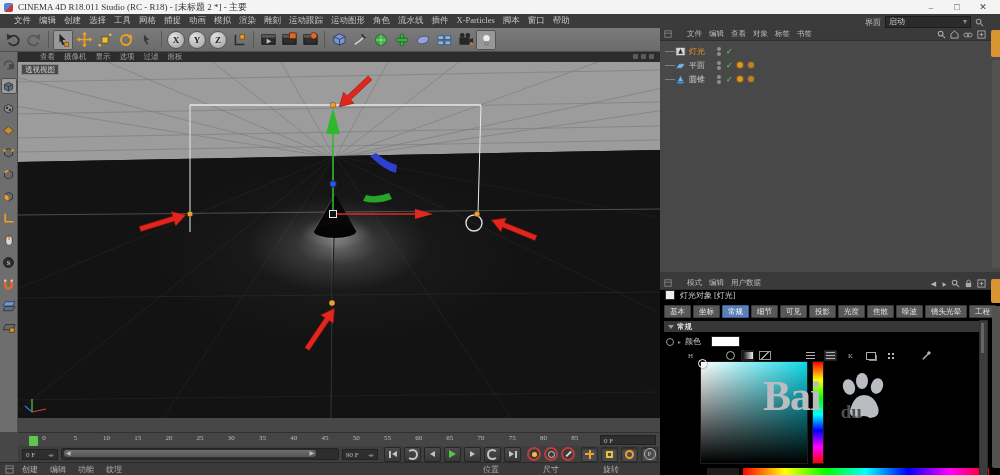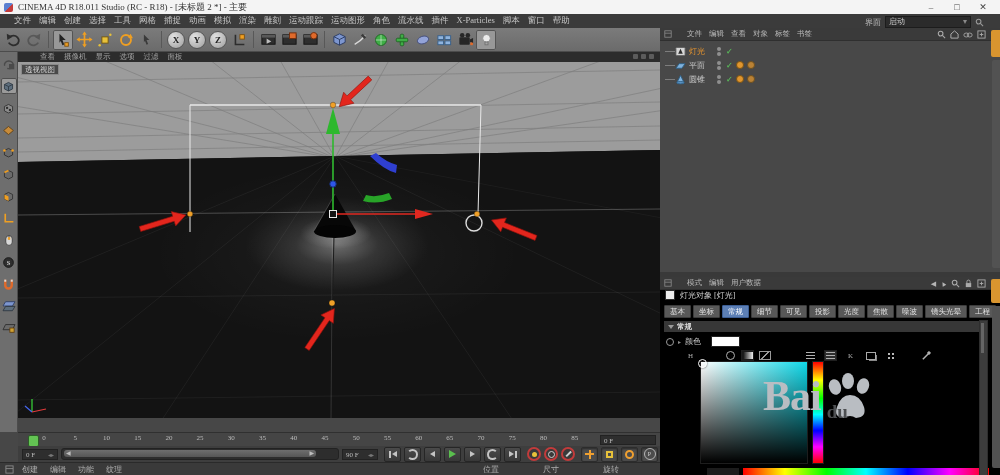--- a/index.html
+++ b/index.html
@@ -134,21 +134,21 @@
             background:linear-gradient(to bottom,#f00,#ff0 18%,#0f0 36%,#0ff 52%,#00f 68%,#f0f 84%,#f00)}
   .oldswatch{position:absolute;left:46px;top:190px;width:32px;height:8px;background:#1c1c1c;border:1px solid #000}
   .spectrum{position:absolute;left:82px;top:190px;width:246px;height:8px;border:1px solid #000;
             background:linear-gradient(to right,#f00,#ff0 17%,#0f0 34%,#0ff 50%,#00f 67%,#f0f 84%,#f00)}
   .ascroll{position:absolute;right:12px;top:43px;width:7px;height:155px;background:#3c3c3c;border:1px solid #2e2e2e}
   .ascroll i{position:absolute;left:1px;top:2px;width:3px;height:30px;background:#656565}
   
   .watermark{left:763px;top:373px;width:232px;color:#b9bdc2;z-index:60;pointer-events:none}
   .wmrow{display:flex;align-items:flex-start;height:50px}
   .wmbai{font-size:42px;font-weight:bold;line-height:46px;letter-spacing:-1px}
-  .wmpaw{position:relative;width:52px;height:48px;margin-left:2px}
+  .wmpaw{position:relative;width:52px;height:48px;margin-left:16px}
   .wmdu{position:absolute;left:4px;bottom:-2px;font-size:19px;font-weight:bold;color:#4d4f52}
   .wmsuffix{font-size:37px;font-weight:bold;line-height:48px;margin-left:3px;letter-spacing:1px}
   .wmurl{font-size:21px;margin-top:2px;letter-spacing:0.5px}
   svg{display:block}
 </style>
 </head>
 <body>
 
 <div class="app">
 

